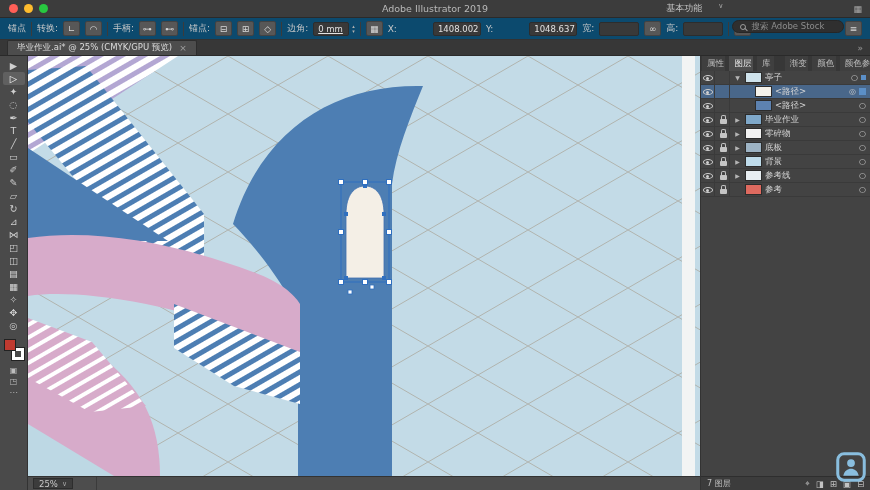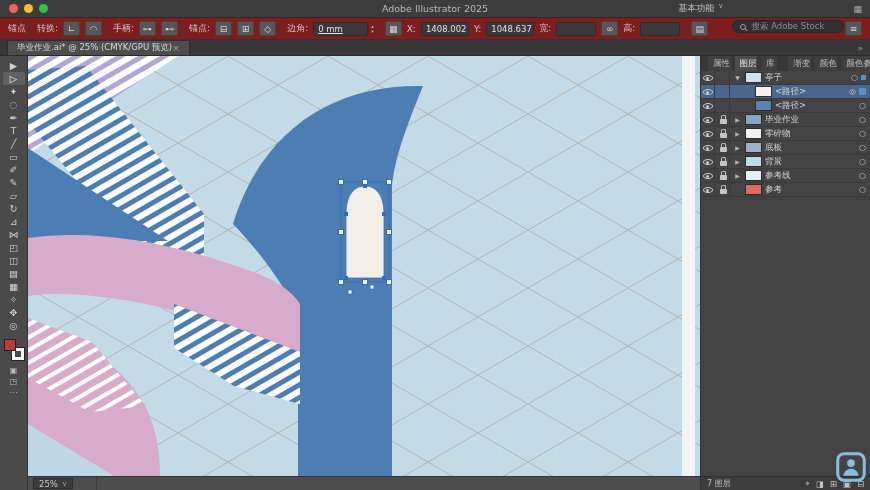--- a/index.html
+++ b/index.html
@@ -6,41 +6,41 @@
   html,body { width: 870px; height: 490px; overflow: hidden; }
   body { font-family: "DejaVu Sans", "Liberation Sans", sans-serif; font-size: 10px; color: #cfcfcf; background: #3a3a3a; position: relative; }
 
   
   .titlebar { height: 18px; background: #3c3c3c; border-bottom: 1px solid #2a2a2a; display: flex; align-items: center; position: relative; }
   .lights { display: flex; gap: 6px; padding-left: 9px; }
   .light { width: 9px; height: 9px; border-radius: 50%; }
   .light.red { background: #ff5f57; } .light.yellow { background: #febc2e; } .light.green { background: #28c840; }
   .win-title { position: absolute; left: 50%; transform: translateX(-50%); color: #b9b9b9; font-size: 9.5px; }
   .tb-right { margin-left: auto; display: flex; align-items: center; gap: 9px; padding-right: 8px; }
-  .workspace-btn { display: flex; align-items: flex-start; gap: 4px; font-size: 9px; color: #c5c5c5; }
+  .workspace-btn { display: flex; align-items: flex-start; gap: 16px; font-size: 9px; color: #c5c5c5; }
   .searchbox { display: flex; align-items: center; gap: 5px; background: #2f2f2f; border: 1px solid #262626; border-radius: 8px; height: 13px; padding: 0 7px; width: 112px; color: #8d8d8d; font-size: 8.5px; margin-top: 36px; }
   .mag { width: 6px; height: 6px; border: 1px solid #9a9a9a; border-radius: 50%; position: relative; flex: 0 0 auto; }
   .mag::after { content: ""; position: absolute; width: 4px; height: 1px; background: #9a9a9a; transform: rotate(45deg); right: -3px; bottom: -1px; }
   .apps-icon { color: #a8a8a8; font-size: 9px; }
 
   
-  .controlbar { height: 22px; background: #7f1d1d; border-bottom: 1px solid #333; display: flex; align-items: center; gap: 5px; padding: 0 8px; font-size: 9px; white-space: nowrap; }
+  .controlbar { height: 22px; background: #0c4a6e; border-bottom: 1px solid #333; display: flex; align-items: center; gap: 5px; padding: 0 8px; font-size: 9px; white-space: nowrap; }
   .cb-sep { width: 1px; height: 14px; background: #3b3b3b; flex: 0 0 auto; }
   .cb-label { color: #c9c9c9; }
   .cb-btn { color: #d8d8d8; background: #575757; border: 1px solid #434343; border-radius: 2px; height: 15px; min-width: 17px; display: inline-flex; align-items: center; justify-content: center; font-size: 9px; }
   .field { background: #393939; border: 1px solid #2d2d2d; border-radius: 2px; height: 14px; display: inline-flex; align-items: center; padding: 0 4px; color: #e2e2e2; font-size: 8.5px; }
-  .field.num { width: 48px; }
+  .field.num { width: 48px; margin-left: 31px; }
   .field.small { width: 40px; }
-  .field.corner { width: 55px; text-decoration: underline; }
+  .field.corner { width: 36px; text-decoration: underline; }
   .stepper { display: inline-flex; flex-direction: column; font-size: 5px; line-height: 4.5px; color: #b0b0b0; margin-left: -2px; }
   .cb-spring { flex: 1; }
 
   
   .tabbar { height: 16px; background: #373737; border-bottom: 1px solid #2a2a2a; display: flex; align-items: flex-end; }
-  .doctab { background: #4d4d4d; height: 15px; display: flex; align-items: center; padding: 0 9px; margin-left: 7px; border: 1px solid #2d2d2d; border-bottom: none; border-radius: 2px 2px 0 0; font-size: 8.5px; color: #dcdcdc; }
+  .doctab { background: #4d4d4d; height: 15px; display: flex; align-items: center; gap: 7px; padding: 0 9px; margin-left: 7px; border: 1px solid #2d2d2d; border-bottom: none; border-radius: 2px 2px 0 0; font-size: 8.5px; color: #dcdcdc; }
   .tab-close { color: #9f9f9f; font-size: 9px; }
   .tabbar-right { margin-left: auto; padding: 0 7px 2px 0; color: #9a9a9a; font-size: 9px; }
 
   
   .mainrow { display: flex; height: 434px; }
 
   
   .toolbar { width: 28px; background: #4a4a4a; border-right: 1px solid #333; display: flex; flex-direction: column; align-items: center; padding-top: 3px; flex: 0 0 auto; }
   .tool { width: 22px; height: 13px; display: flex; align-items: center; justify-content: center; color: #cfcfcf; font-size: 9.5px; line-height: 13px; }
   .tool.active { background: #606060; border-radius: 2px; color: #ffffff; }
@@ -55,21 +55,21 @@
   .canvas { height: 420px; position: relative; background: #c3dbe7; overflow: hidden; }
   .canvas svg { position: absolute; inset: 0; width: 100%; height: 100%; display: block; }
 
   .statusbar { height: 14px; background: #4d4d4d; border-top: 1px solid #333; display: flex; align-items: center; gap: 23px; padding: 0 5px; font-size: 8.5px; color: #c9c9c9; }
   .zoombox { display: flex; align-items: center; gap: 4px; background: #3c3c3c; border: 1px solid #2d2d2d; height: 11px; padding: 0 5px; }
   .zoom-caret { font-size: 7px; color: #a5a5a5; }
   .status-field { background: #3c3c3c; border: 1px solid #2d2d2d; height: 11px; width: 170px; display: flex; align-items: center; justify-content: center; color: #c4c4c4; }
 
   
   .rightpanel { width: 170px; background: #454545; border-left: 1px solid #333; display: flex; flex-direction: column; flex: 0 0 auto; position: relative; }
-  .ptabs { height: 15px; display: flex; align-items: stretch; background: #373737; gap: 4px; padding-left: 7px; }
+  .ptabs { height: 15px; display: flex; align-items: stretch; background: #373737; gap: 4px; padding-left: 1px; }
   .ptab { padding: 0 5px; display: flex; align-items: center; font-size: 8.5px; color: #bdbdbd; background: #3f3f3f; white-space: nowrap; overflow: hidden; }
   .ptab.active { background: #4d4d4d; color: #ececec; }
   .ptab-gap { width: 4px; background: #373737; }
   .layers { flex: 1; background: #434343; overflow: hidden; }
   .lrow { height: 14px; display: flex; align-items: center; border-bottom: 1px solid #3a3a3a; font-size: 8.5px; color: #d6d6d6; gap: 3px; padding-right: 4px; }
   .lrow.selected { background: #49678a; }
   .lcell-eye { width: 14px; align-self: stretch; border-right: 1px solid #3a3a3a; display: flex; align-items: center; justify-content: center; flex: 0 0 auto; }
   .lcell-lock { width: 12px; align-self: stretch; border-right: 1px solid #3a3a3a; display: flex; align-items: center; justify-content: center; flex: 0 0 auto; }
   .eye { width: 10px; height: 6px; border: 1px solid #cfcfcf; border-radius: 50%; position: relative; }
   .eye::after { content: ""; position: absolute; left: 2.5px; top: 1px; width: 3px; height: 3px; border-radius: 50%; background: #cfcfcf; }
@@ -92,21 +92,21 @@
 </style>
 </head>
 <body>
 
 <div class="titlebar">
   <div class="lights">
     <span class="light red"></span>
     <span class="light yellow"></span>
     <span class="light green"></span>
   </div>
-  <span class="win-title">Adobe Illustrator 2025</span>
+  <span class="win-title">Adobe Illustrator 2019</span>
   <div class="tb-right">
     <span class="workspace-btn">
       <span>基本功能</span>
       <span class="zoom-caret">∨</span>
     </span>
     <span class="searchbox">
       <span class="mag"></span>
       <span>搜索 Adobe Stock</span>
     </span>
     <span class="apps-icon">▦</span>

